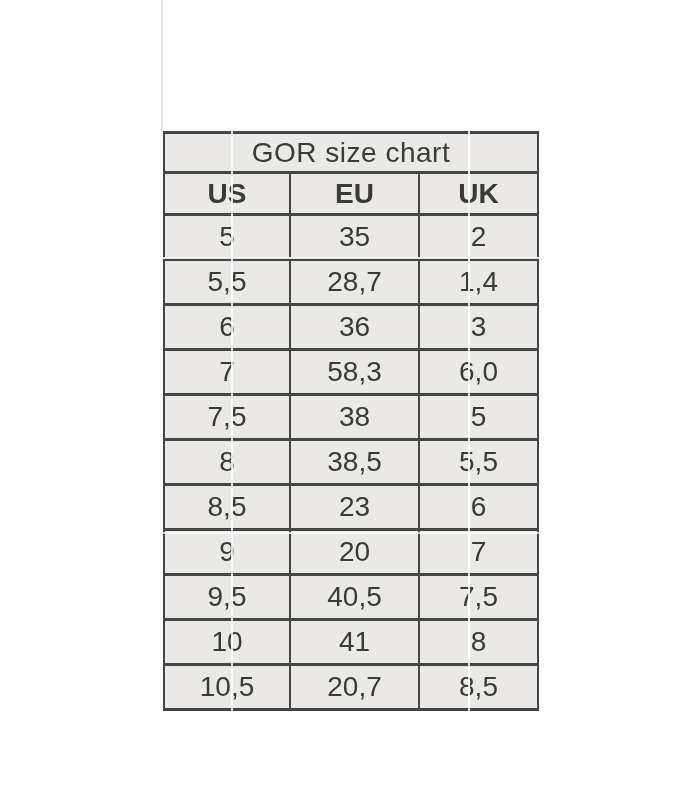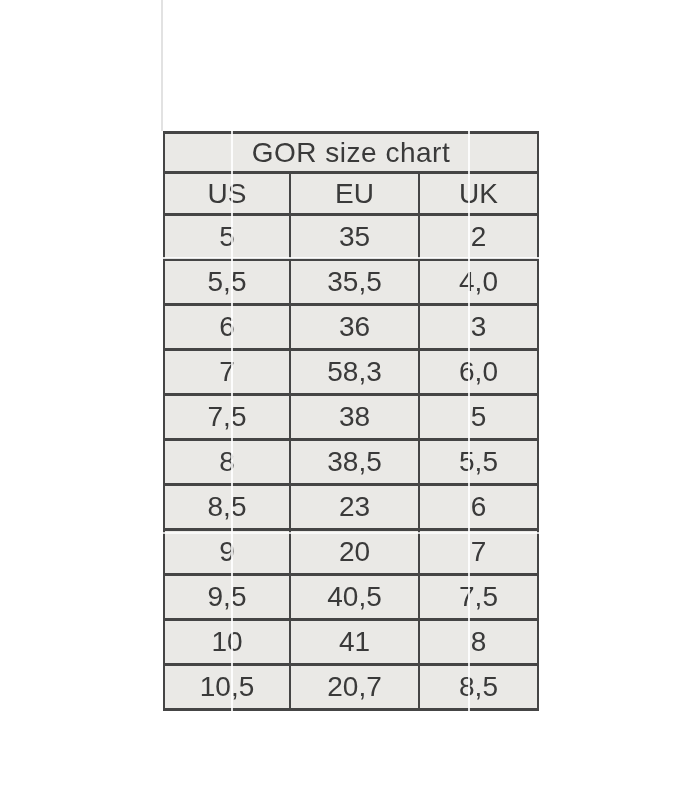--- a/index.html
+++ b/index.html
@@ -42,21 +42,21 @@
   }
 
   tr.title-row th {
     height: 40px;
     font-weight: normal;
     letter-spacing: 0.5px;
   }
 
   tr.header-row th {
     height: 42px;
-    font-weight: normal;
+    font-weight: bold;
   }
 
   td { font-weight: normal; }
 
   
   .artifact {
     position: absolute;
     pointer-events: none;
     z-index: 5;
   }
@@ -113,22 +113,22 @@
       </tr>
     </thead>
     <tbody>
       <tr>
         <td>5</td>
         <td>35</td>
         <td>2</td>
       </tr>
       <tr>
         <td>5,5</td>
-        <td>35,5</td>
-        <td>4,0</td>
+        <td>28,7</td>
+        <td>1,4</td>
       </tr>
       <tr>
         <td>6</td>
         <td>36</td>
         <td>3</td>
       </tr>
       <tr>
         <td>7</td>
         <td>58,3</td>
         <td>6,0</td>

